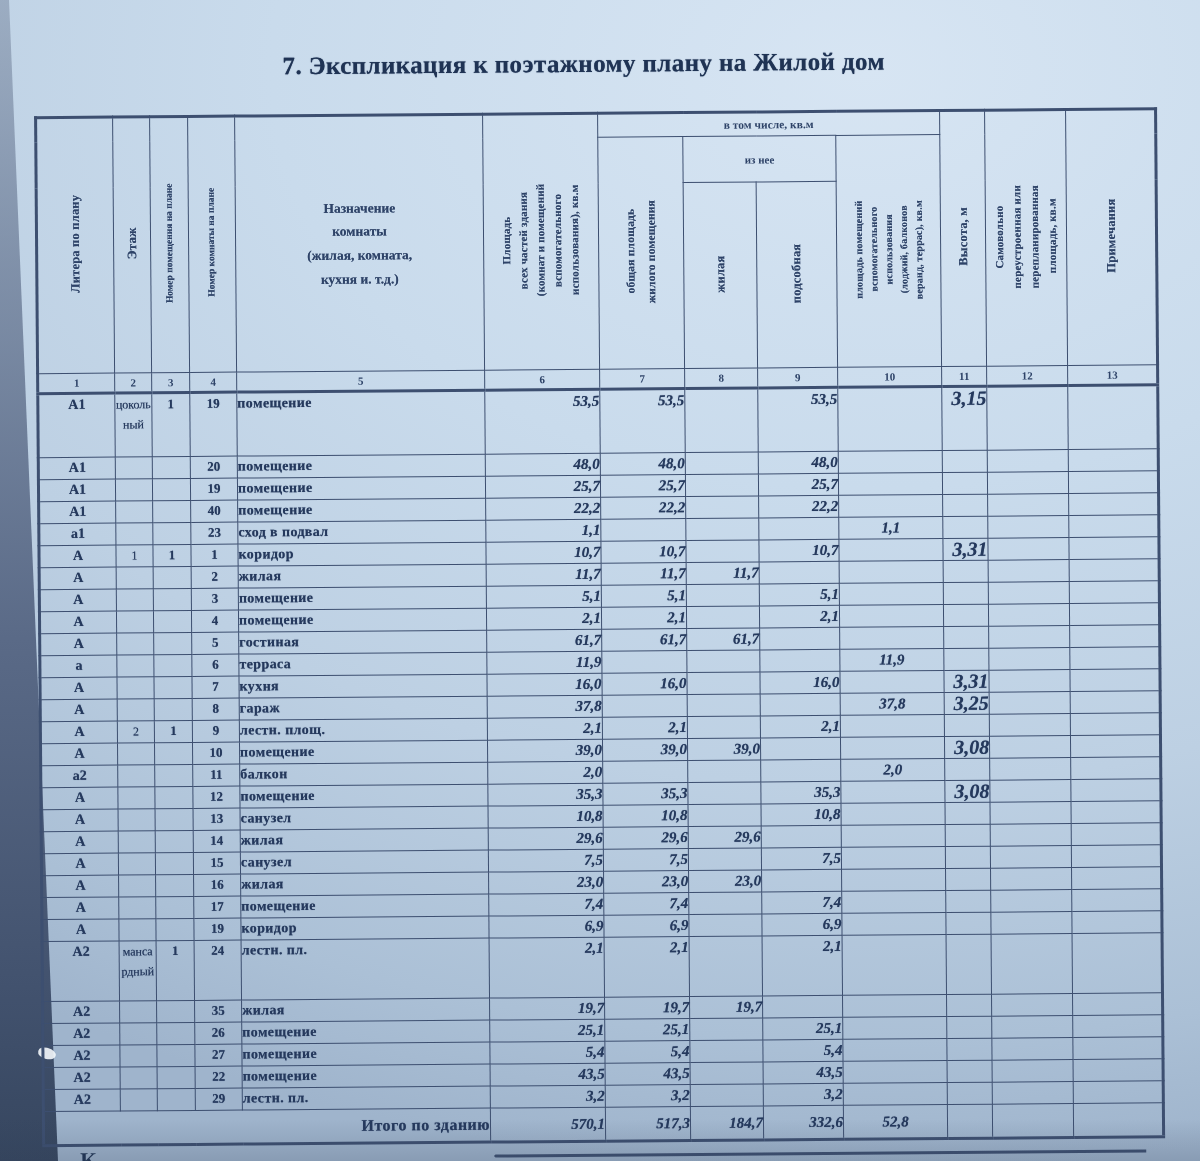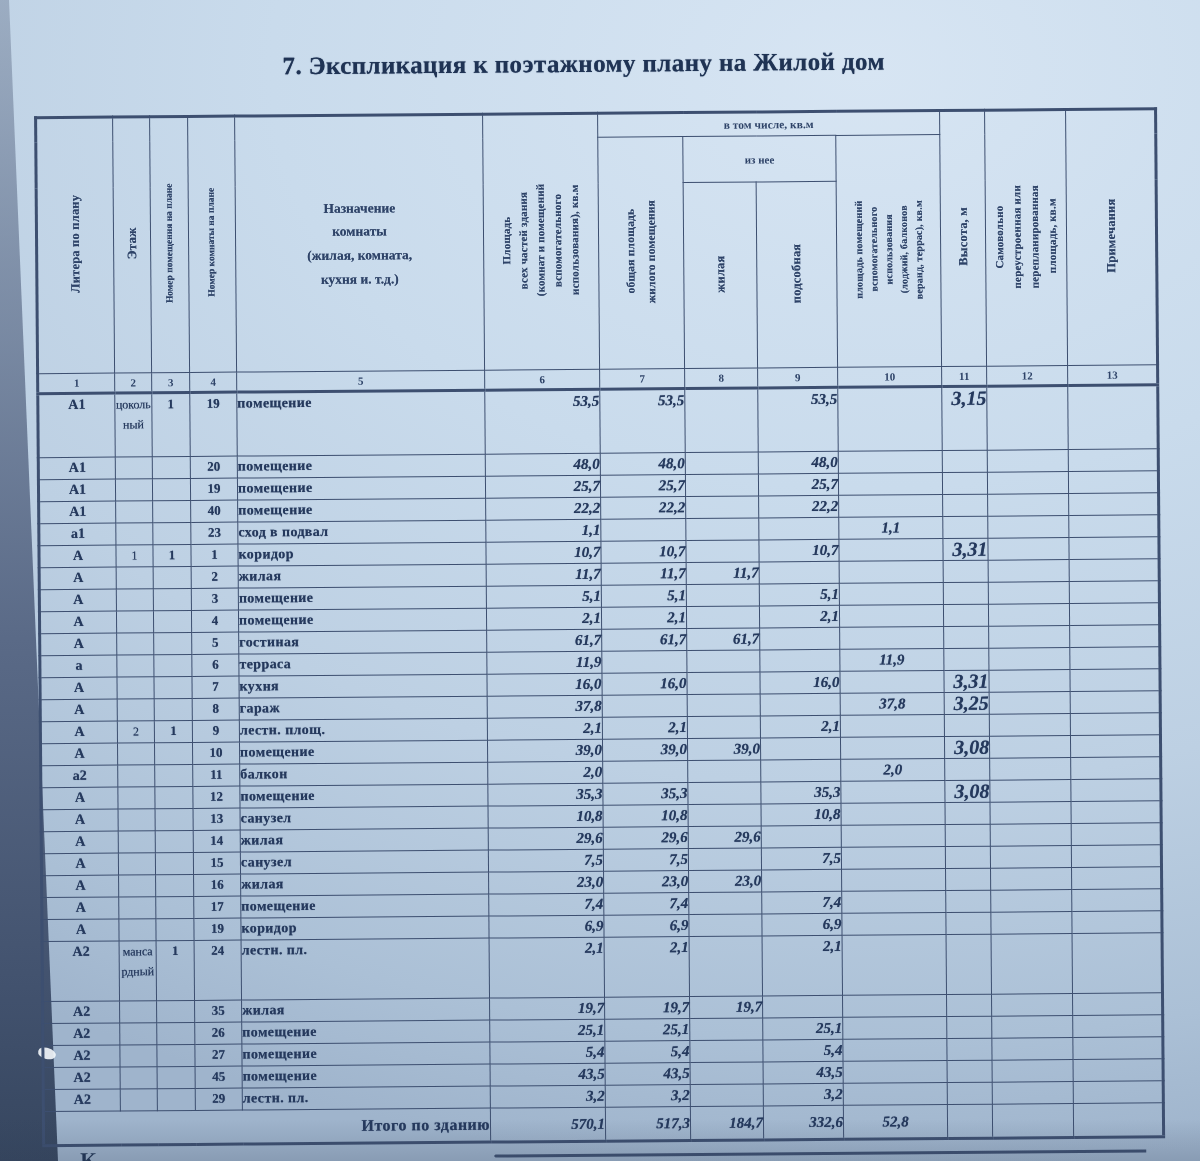--- a/index.html
+++ b/index.html
@@ -598,21 +598,21 @@
           <td class="c-v9">5,4</td>
           <td class="c-v10"></td>
           <td class="c-v11"></td>
           <td class="c-v12"></td>
           <td class="c-v13"></td>
         </tr>
         <tr>
           <td class="c-litera">А2</td>
           <td class="c-floor"></td>
           <td class="c-pnum"></td>
-          <td class="c-knum">45</td>
+          <td class="c-knum">22</td>
           <td class="c-name">помещение</td>
           <td class="c-v6">43,5</td>
           <td class="c-v7">43,5</td>
           <td class="c-v8"></td>
           <td class="c-v9">43,5</td>
           <td class="c-v10"></td>
           <td class="c-v11"></td>
           <td class="c-v12"></td>
           <td class="c-v13"></td>
         </tr>

